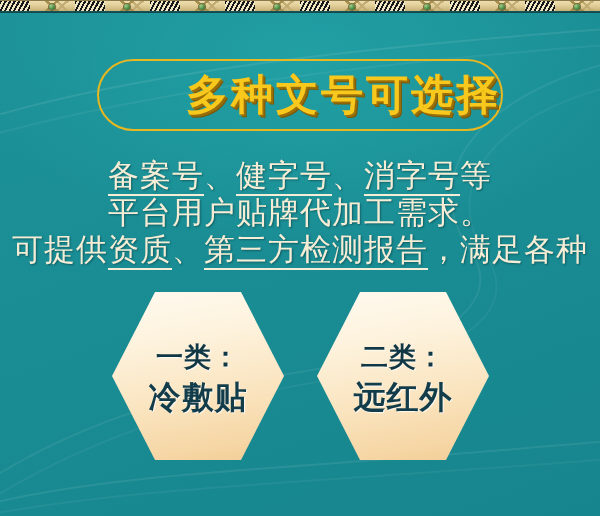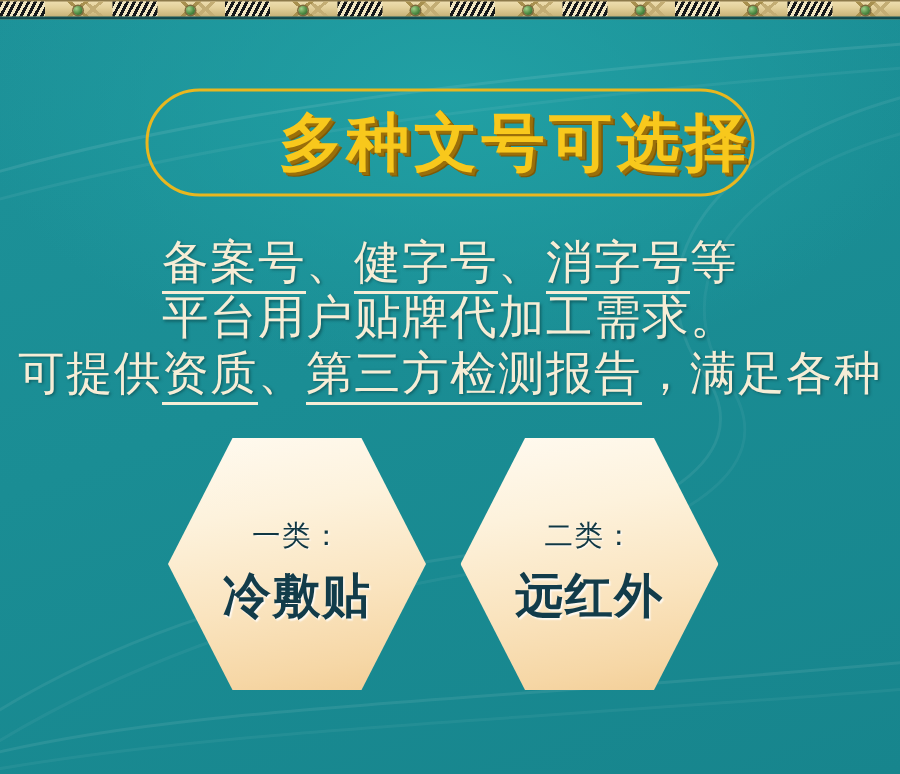--- a/index.html
+++ b/index.html
@@ -165,25 +165,25 @@
         #fae4bf 62%,
         #f6d7a6 86%,
         #f2cd95 100%);
     display: flex;
     flex-direction: column;
     align-items: center;
     justify-content: center;
     filter: drop-shadow(2px 3px 3px rgba(6,45,50,0.35));
   }
   .hex-1 { left: 112px; }
-  .hex-2 { left: 307px; }
+  .hex-2 { left: 317px; }
 
   .hex-heading {
-    font-size: 19px;
-    font-weight: 400;
+    font-size: 27px;
+    font-weight: 700;
     color: #103743;
     letter-spacing: 1px;
     line-height: 34px;
     margin-bottom: 8px;
     text-shadow: 1px 1px 1px rgba(255,255,255,0.85);
     white-space: nowrap;
   }
   .hex-item {
     font-size: 32px;
     font-weight: 700;

